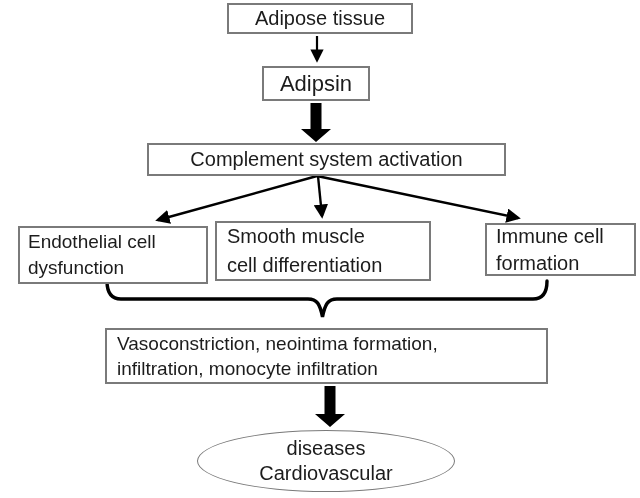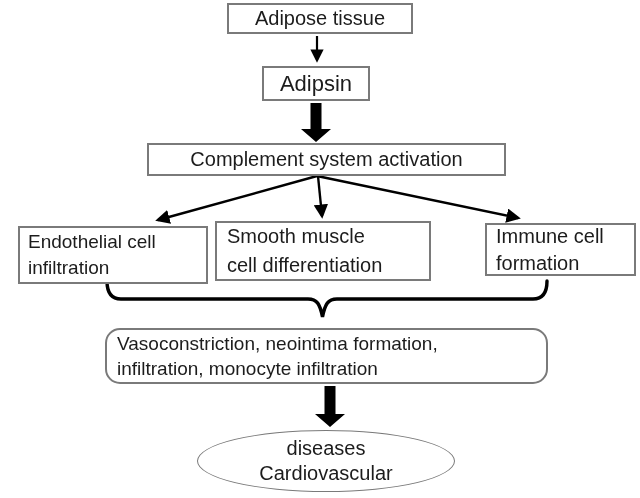--- a/index.html
+++ b/index.html
@@ -37,21 +37,21 @@
   .node.center { align-items: center; text-align: center; }
   .node.left   { align-items: flex-start; text-align: left; }
   .line { white-space: nowrap; }
 
   #adipose-box    { left: 227px; top: 3px;   width: 186px; height: 31px; font-size: 20px; }
   #adipsin-box    { left: 262px; top: 66px;  width: 108px; height: 35px; font-size: 22px; }
   #complement-box { left: 141px; top: 143px; width: 359px; height: 33px; font-size: 20px; margin-left: 6px; }
   #endothelial-box{ left: 18px;   top: 226px; width: 190px; height: 58px; font-size: 19px; line-height: 26px; padding-left: 8px; }
   #smooth-box     { left: 215px; top: 221px; width: 216px; height: 60px; font-size: 20px; line-height: 27px; padding-left: 10px; justify-content: space-between; }
   #immune-box     { left: 485px; top: 223px; width: 151px; height: 53px; font-size: 20px; line-height: 27px; padding-left: 9px; }
-  #outcomes-box   { left: 105px; top: 328px; width: 443px; height: 56px; font-size: 19px; line-height: 25px; padding-left: 10px; border-radius: 15px; }
+  #outcomes-box   { left: 105px; top: 328px; width: 443px; height: 56px; font-size: 19px; line-height: 25px; padding-left: 10px; }
   #cvd-ellipse    { left: 197px; top: 430px; width: 258px; height: 62px; font-size: 20px; line-height: 25px;
                     border-radius: 50%; border-width: 1.5px; }
 </style>
 </head>
 <body>
 
 <div id="canvas">
 
   <svg id="edges" viewBox="0 0 640 498" xmlns="http://www.w3.org/2000/svg">
     <defs>
@@ -95,21 +95,21 @@
   <div class="node center" id="adipsin-box">
     <div class="line">Adipsin</div>
   </div>
 
   <div class="node center" id="complement-box">
     <div class="line">Complement system activation</div>
   </div>
 
   <div class="node left" id="endothelial-box">
     <div class="line">Endothelial cell</div>
-    <div class="line">infiltration</div>
+    <div class="line">dysfunction</div>
   </div>
 
   <div class="node left" id="smooth-box">
     <div class="line">Smooth muscle</div>
     <div class="line">cell differentiation</div>
   </div>
 
   <div class="node left" id="immune-box">
     <div class="line">Immune cell</div>
     <div class="line">formation</div>

